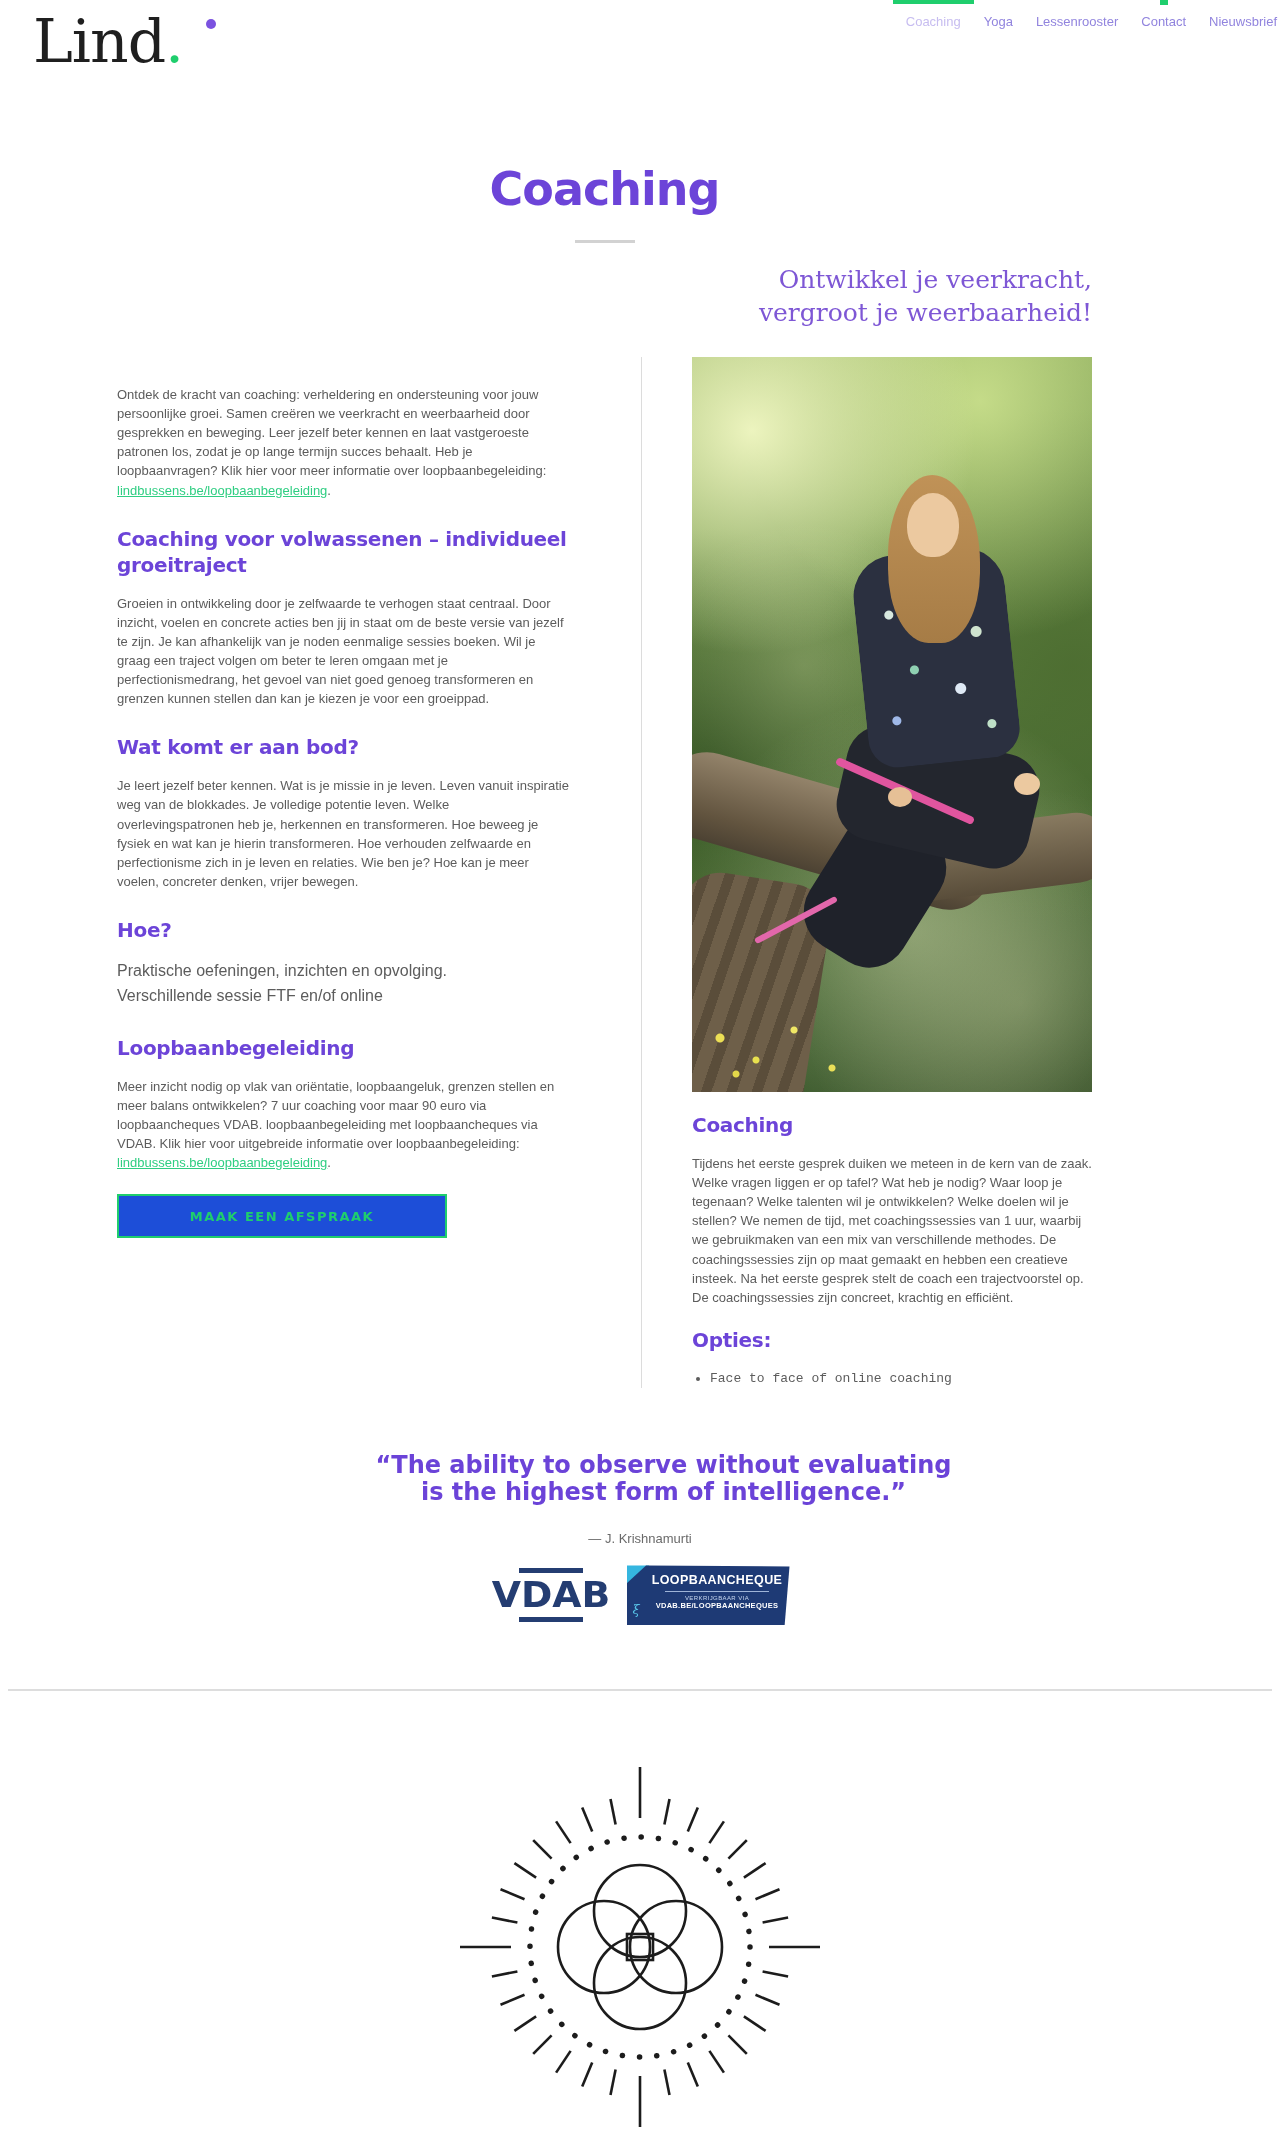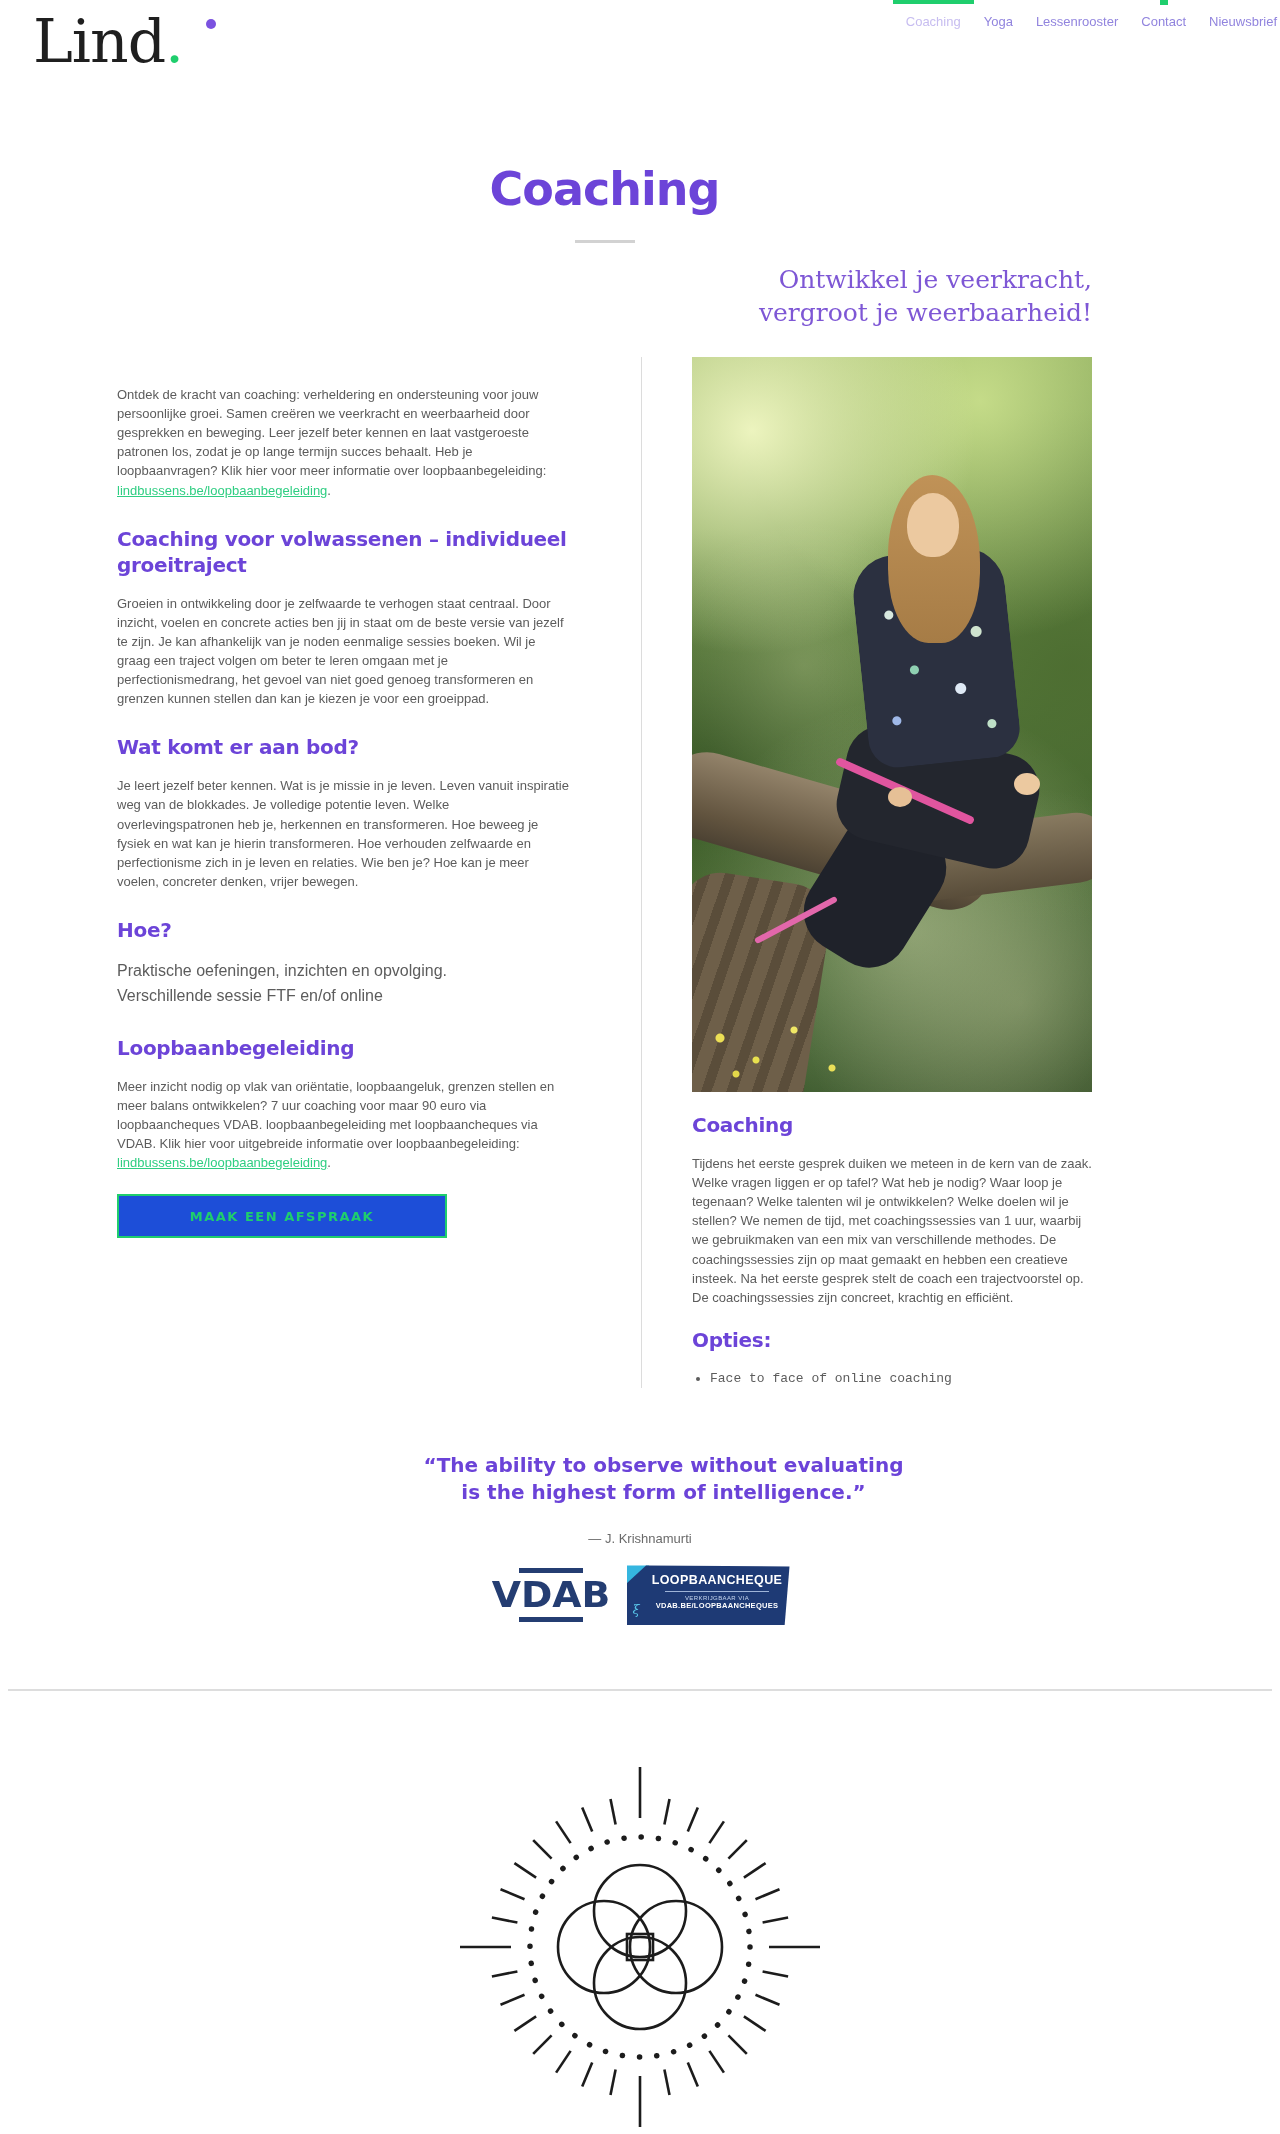--- a/index.html
+++ b/index.html
@@ -107,21 +107,21 @@
       radial-gradient(circle at 102px 88px, #f0e765 0 3px, transparent 4px),
       radial-gradient(circle at 44px 132px, #e4d84a 0 3px, transparent 4px),
       radial-gradient(circle at 140px 126px, #eadf58 0 3px, transparent 4px); }
 
   .rightcol .h2 { margin-top:20px; }
   .opties-list { margin:10px 0 0 18px; padding:0;font-family:Liberation Mono, monospace; }
   .opties-list li { font-size:13px; color:#5c5c5c; line-height:1.5; }
 
   
   .quote-section { text-align:center; margin-top:64px; }
-  .quote-line { font-family:"DejaVu Sans", sans-serif; font-size:20px; line-height:27px;
+  .quote-line { font-family:"DejaVu Sans", sans-serif; font-size:24px; line-height:27px;
     font-weight:bold; color:#6b43d8;margin-left:47px; }
   .attribution { margin-top:25px; font-size:13px; color:#6a6a6a; }
 
   
   .logos { display:flex; justify-content:center; align-items:center; gap:16px; margin-top:19px; }
   .vdab { width:120px; text-align:center; }
   .vdab-bar { width:64px; height:5px; background:#243d72; margin:0 auto; }
   .vdab-text { font-family:"DejaVu Sans", sans-serif; font-size:36px; line-height:44px;
     font-weight:bold; color:#243d72; letter-spacing:0px; transform:scale(1.05,1.0); }
   .cheque { position:relative; width:163px; height:60px; }

